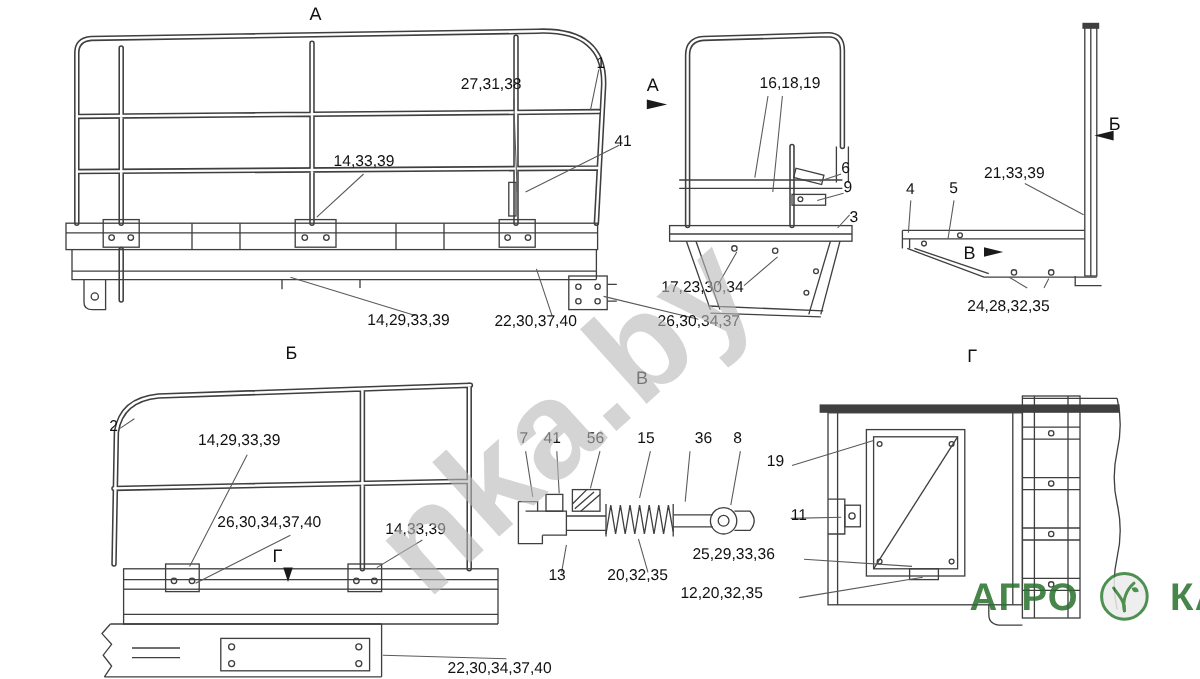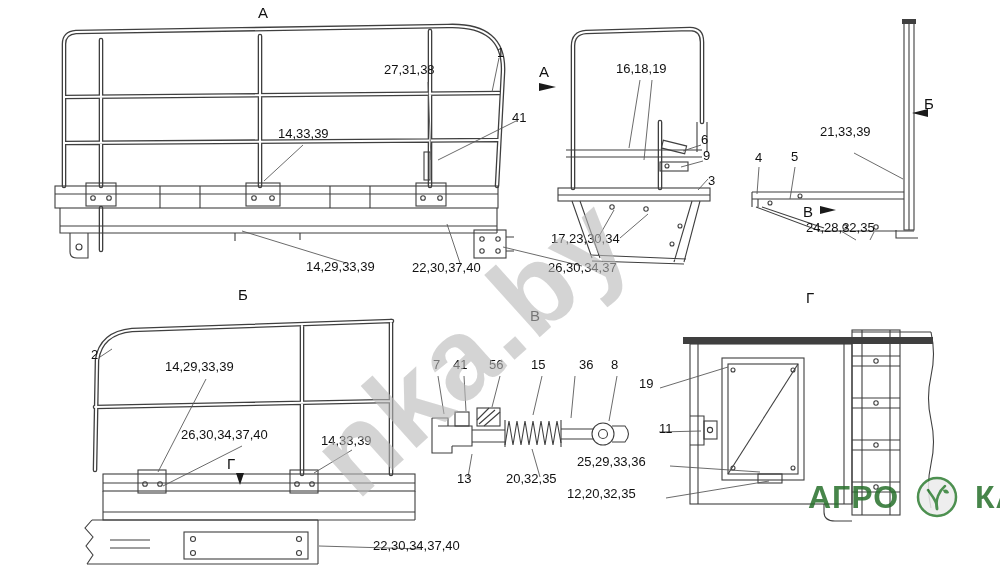--- a/index.html
+++ b/index.html
@@ -181,49 +181,49 @@
 
   <span class="dir" style="left:539px;top:63px">А</span>
   <span class="dir" style="left:924px;top:95px">Б</span>
   <span class="dir" style="left:803px;top:203px">В</span>
   <span class="dir" style="left:227px;top:455px">Г</span>
 
   <span class="co" style="left:384px;top:63px">27,31,38</span>
   <span class="co" style="left:497px;top:46px">1</span>
   <span class="co" style="left:512px;top:111px">41</span>
   <span class="co" style="left:278px;top:127px">14,33,39</span>
-  <span class="co" style="left:616px;top:62px">16,18,19</span>
+  <span class="co" style="left:633px;top:62px">16,18,19</span>
   <span class="co" style="left:701px;top:133px">6</span>
   <span class="co" style="left:703px;top:149px">9</span>
   <span class="co" style="left:708px;top:174px">3</span>
   <span class="co" style="left:755px;top:151px">4</span>
   <span class="co" style="left:791px;top:150px">5</span>
-  <span class="co" style="left:820px;top:125px">21,33,39</span>
+  <span class="co" style="left:820px;top:137px">21,33,39</span>
   <span class="co" style="left:551px;top:232px">17,23,30,34</span>
-  <span class="co" style="left:806px;top:221px">24,28,32,35</span>
+  <span class="co" style="left:806px;top:248px">24,28,32,35</span>
   <span class="co" style="left:306px;top:260px">14,29,33,39</span>
   <span class="co" style="left:412px;top:261px">22,30,37,40</span>
   <span class="co" style="left:548px;top:261px">26,30,34,37</span>
   <span class="co" style="left:91px;top:348px">2</span>
   <span class="co" style="left:165px;top:360px">14,29,33,39</span>
   <span class="co" style="left:181px;top:428px">26,30,34,37,40</span>
   <span class="co" style="left:321px;top:434px">14,33,39</span>
   <span class="co" style="left:433px;top:358px">7</span>
   <span class="co" style="left:453px;top:358px">41</span>
   <span class="co" style="left:489px;top:358px">56</span>
   <span class="co" style="left:531px;top:358px">15</span>
   <span class="co" style="left:579px;top:358px">36</span>
   <span class="co" style="left:611px;top:358px">8</span>
   <span class="co" style="left:639px;top:377px">19</span>
   <span class="co" style="left:659px;top:422px">11</span>
   <span class="co" style="left:457px;top:472px">13</span>
   <span class="co" style="left:506px;top:472px">20,32,35</span>
   <span class="co" style="left:577px;top:455px">25,29,33,36</span>
   <span class="co" style="left:567px;top:487px">12,20,32,35</span>
-  <span class="co" style="left:373px;top:539px">22,30,34,37,40</span>
+  <span class="co" style="left:373px;top:550px">22,30,34,37,40</span>
 
   <div class="wm">nka.by</div>
 
   <div class="logo">
     <span class="lt">АГРО</span>
     <svg width="42" height="42" viewBox="0 0 42 42">
       <circle cx="21" cy="21" r="19" fill="#ececec" stroke="#2e7d32" stroke-width="2.5"></circle>
       <path d="M21,33 C19,24 23,15 29,10" fill="none" stroke="#2e7d32" stroke-width="2.5" stroke-linecap="round"></path>
       <path d="M21,33 C22,26 16,20 12,14" fill="none" stroke="#2e7d32" stroke-width="2.5" stroke-linecap="round"></path>
       <path d="M27,14 q5,-2 6,3 q-5,2 -6,-3" fill="#2e7d32" stroke="none"></path>

